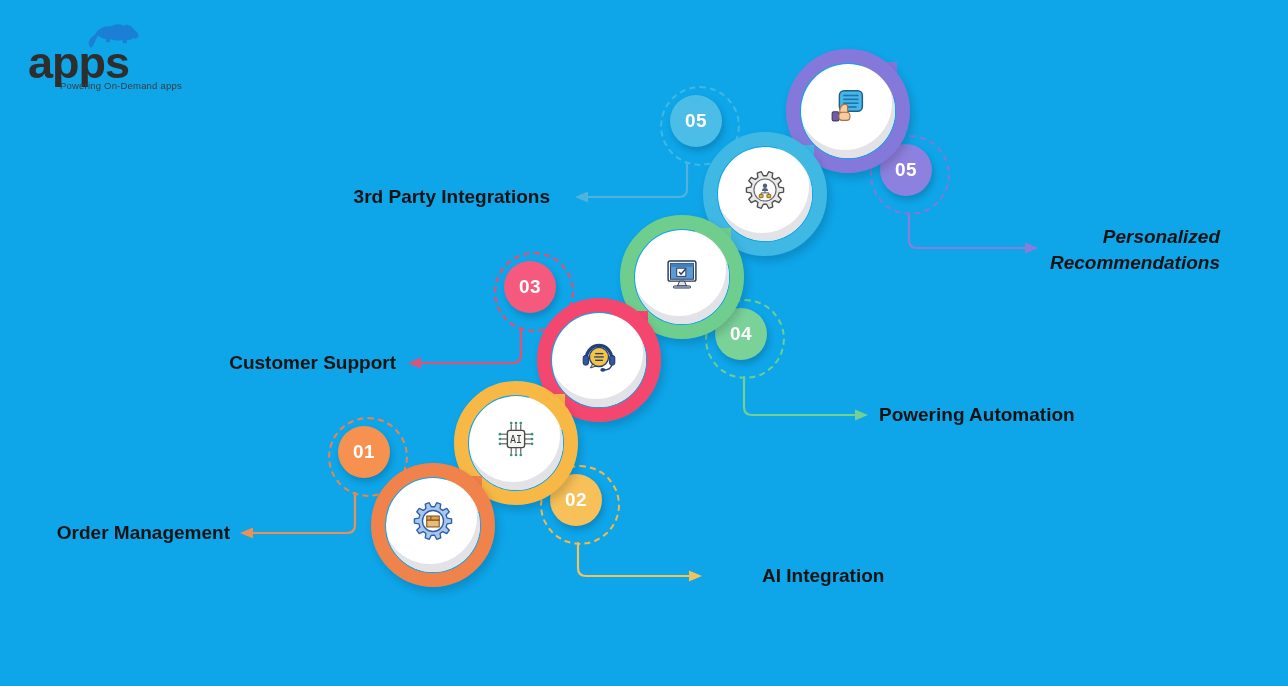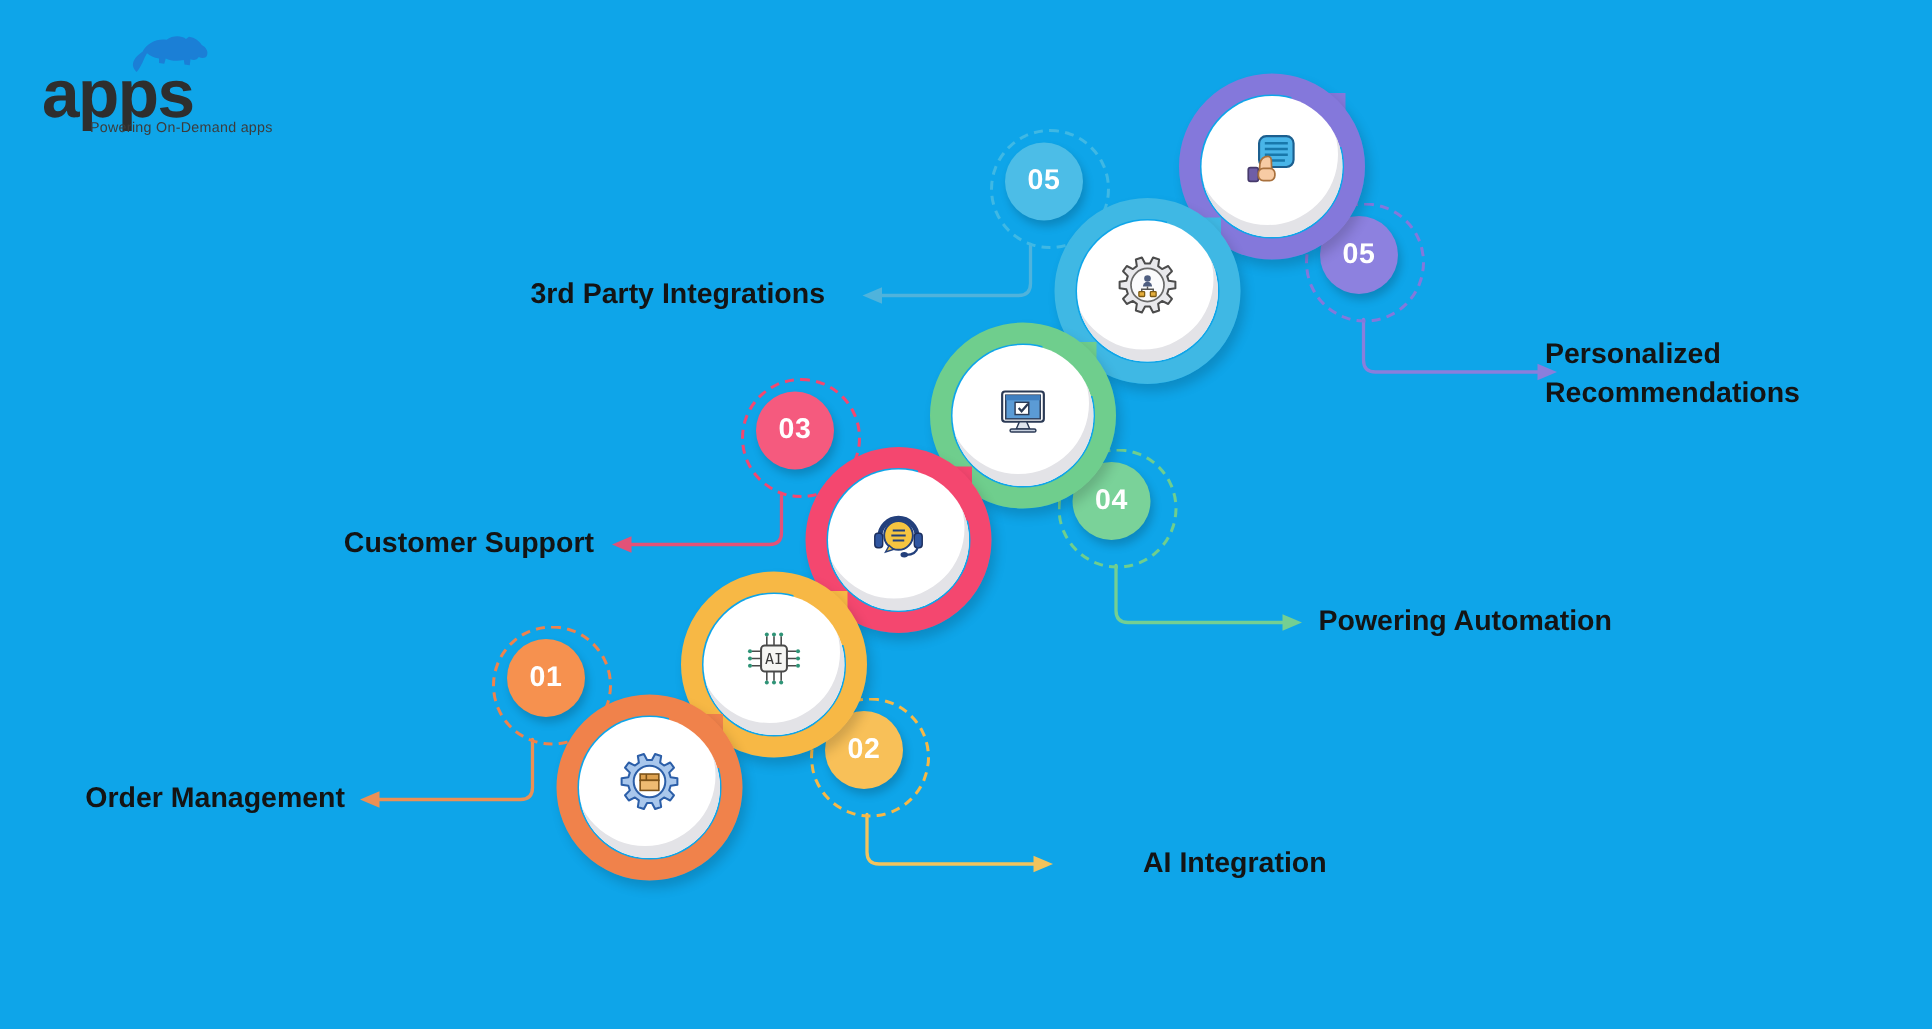--- a/index.html
+++ b/index.html
@@ -29,21 +29,21 @@
 
   .badge { position:absolute; width:80px; height:80px; }
   .badge .dash  { position:absolute; inset:0; border-radius:50%; border:2px dashed #000; }
   .badge .solid { position:absolute; left:10px; top:9px; width:52px; height:52px; border-radius:50%;
                   display:flex; align-items:center; justify-content:center;
                   box-shadow:2px 4px 6px rgba(0,0,0,.18); }
   .badge .solid span { color:#ffffff; font-size:19px; font-weight:600; letter-spacing:.5px; }
 
   .step-label { position:absolute; z-index:50; font-size:19px; line-height:26px; font-weight:700;
                 color:#141414; white-space:nowrap; }
-  .step-label.center { white-space:normal; text-align:left; }
+  .step-label.center { white-space:normal; text-align:right;font-style:italic; }
 </style>
 </head>
 <body>
 
 <div id="canvas">
 
   <div id="logo">
     <svg class="rhino" viewBox="0 0 108 50">
       <path d="M10,49 C6,45 4,40 6,35 C9,28 14,25 18,22 C24,10 38,4 50,6 C58,0 70,0 76,5
                L80,2 C88,3 94,8 97,13 C103,16 106,22 104,27 C102,31 97,31 93,29

